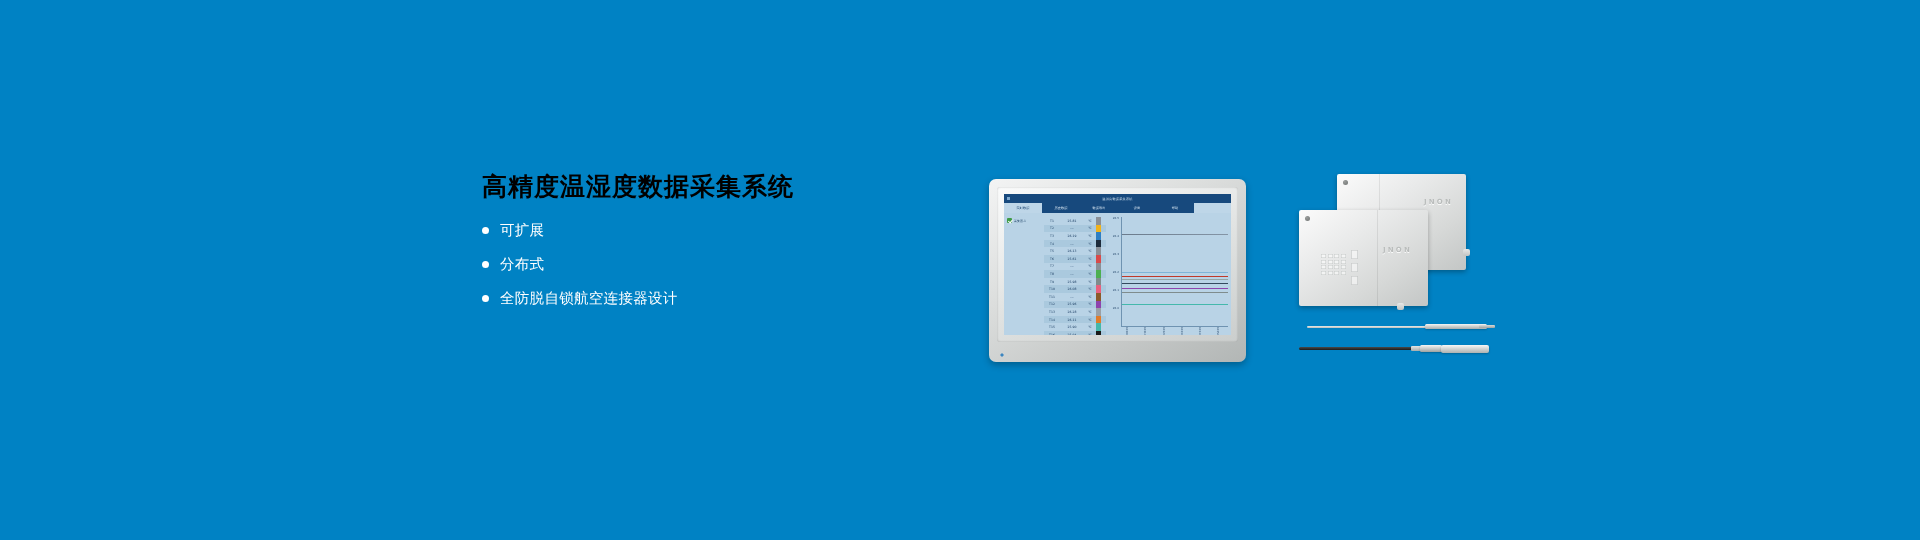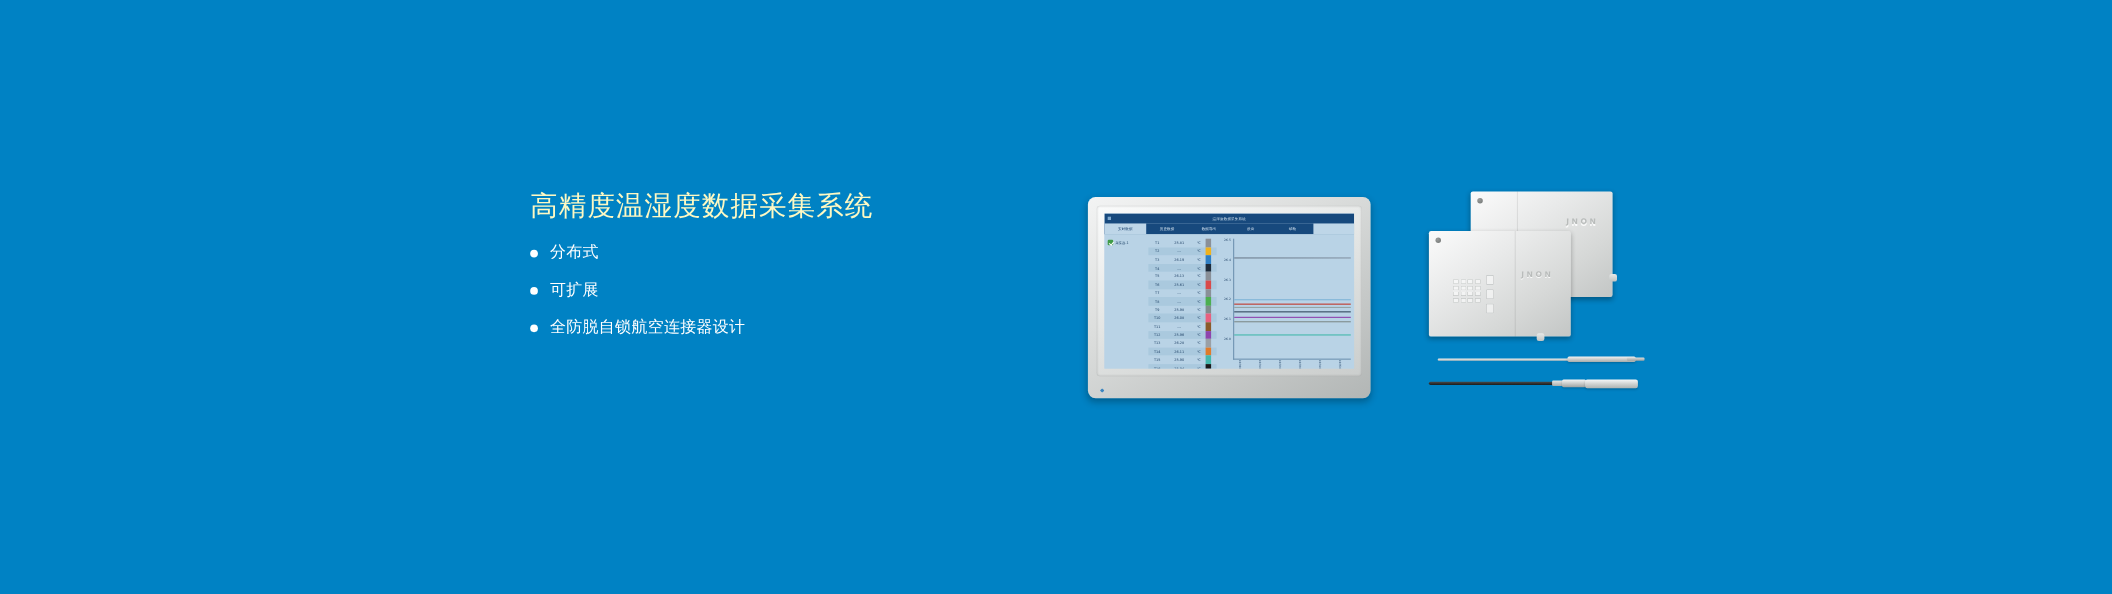--- a/index.html
+++ b/index.html
@@ -7,22 +7,22 @@
     width:1920px;height:540px;overflow:hidden;
     background:#0082c4;
     font-family:"DejaVu Sans","Liberation Sans",sans-serif;
     -webkit-font-smoothing:antialiased;
   }
   .banner{position:relative;width:1920px;height:540px;background:#0082c4;}
 
   
   .copy{position:absolute;left:482px;top:172px;width:470px;color:#ffffff;}
   .copy h1{
-    margin:0;font-size:25px;line-height:30px;font-weight:normal;
-    letter-spacing:1.0px;color:#fef9c3;
+    margin:0;font-size:25px;line-height:30px;font-weight:bold;
+    letter-spacing:1.0px;color:#000000;
   }
   .copy .sub{
     margin:16px 0 0 0;font-size:14.5px;line-height:20px;font-weight:normal;
     letter-spacing:.3px;color:#f2fafe;white-space:nowrap;
   }
   .feat-list{list-style:none;margin:18px 0 0 0;padding:0;}
   .feat-list li{
     display:flex;align-items:center;margin:0 0 14px 0;
     font-size:14.5px;line-height:20px;letter-spacing:.3px;color:#ffffff;
   }
@@ -177,25 +177,25 @@
 </head>
 <body>
 
 <div class="banner">
 
   <div class="copy">
     <h1>高精度温湿度数据采集系统</h1>
     <ul class="feat-list">
       <li>
         <span class="dot"></span>
-        <span>分布式</span>
+        <span>可扩展</span>
       </li>
       <li>
         <span class="dot"></span>
-        <span>可扩展</span>
+        <span>分布式</span>
       </li>
       <li>
         <span class="dot"></span>
         <span>全防脱自锁航空连接器设计</span>
       </li>
     </ul>
   </div>
 
   <div class="monitor">
     <div class="mon-outer"></div>

